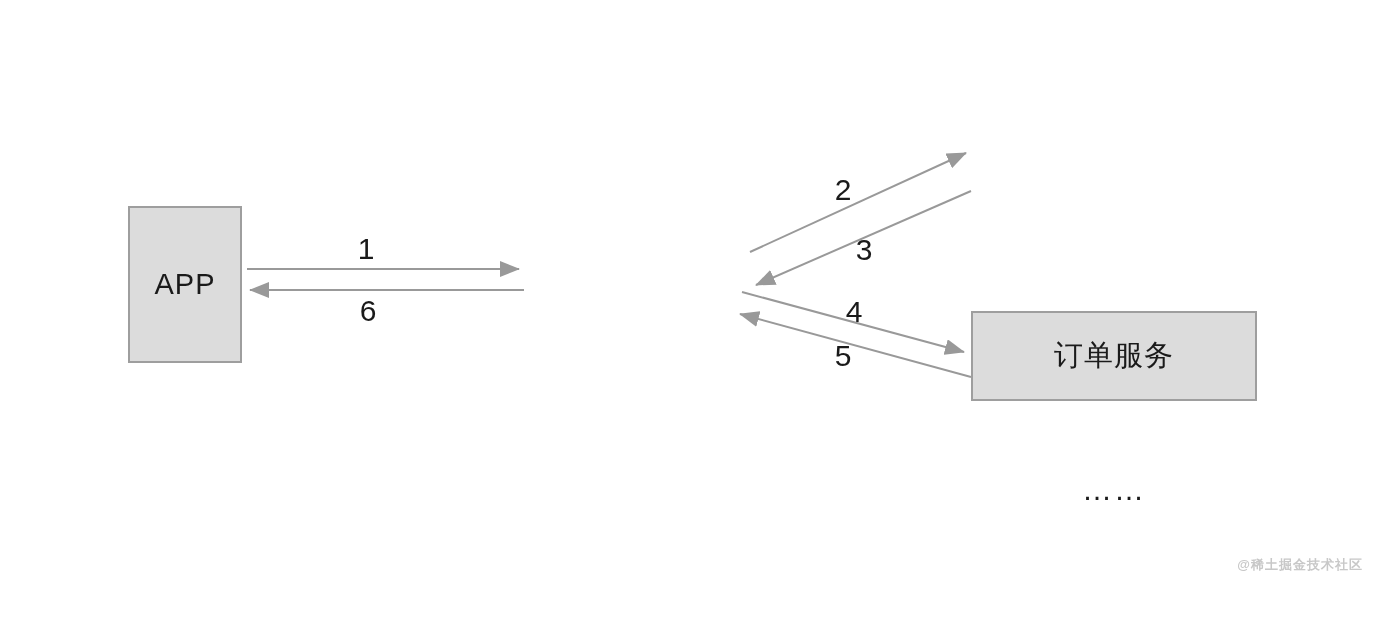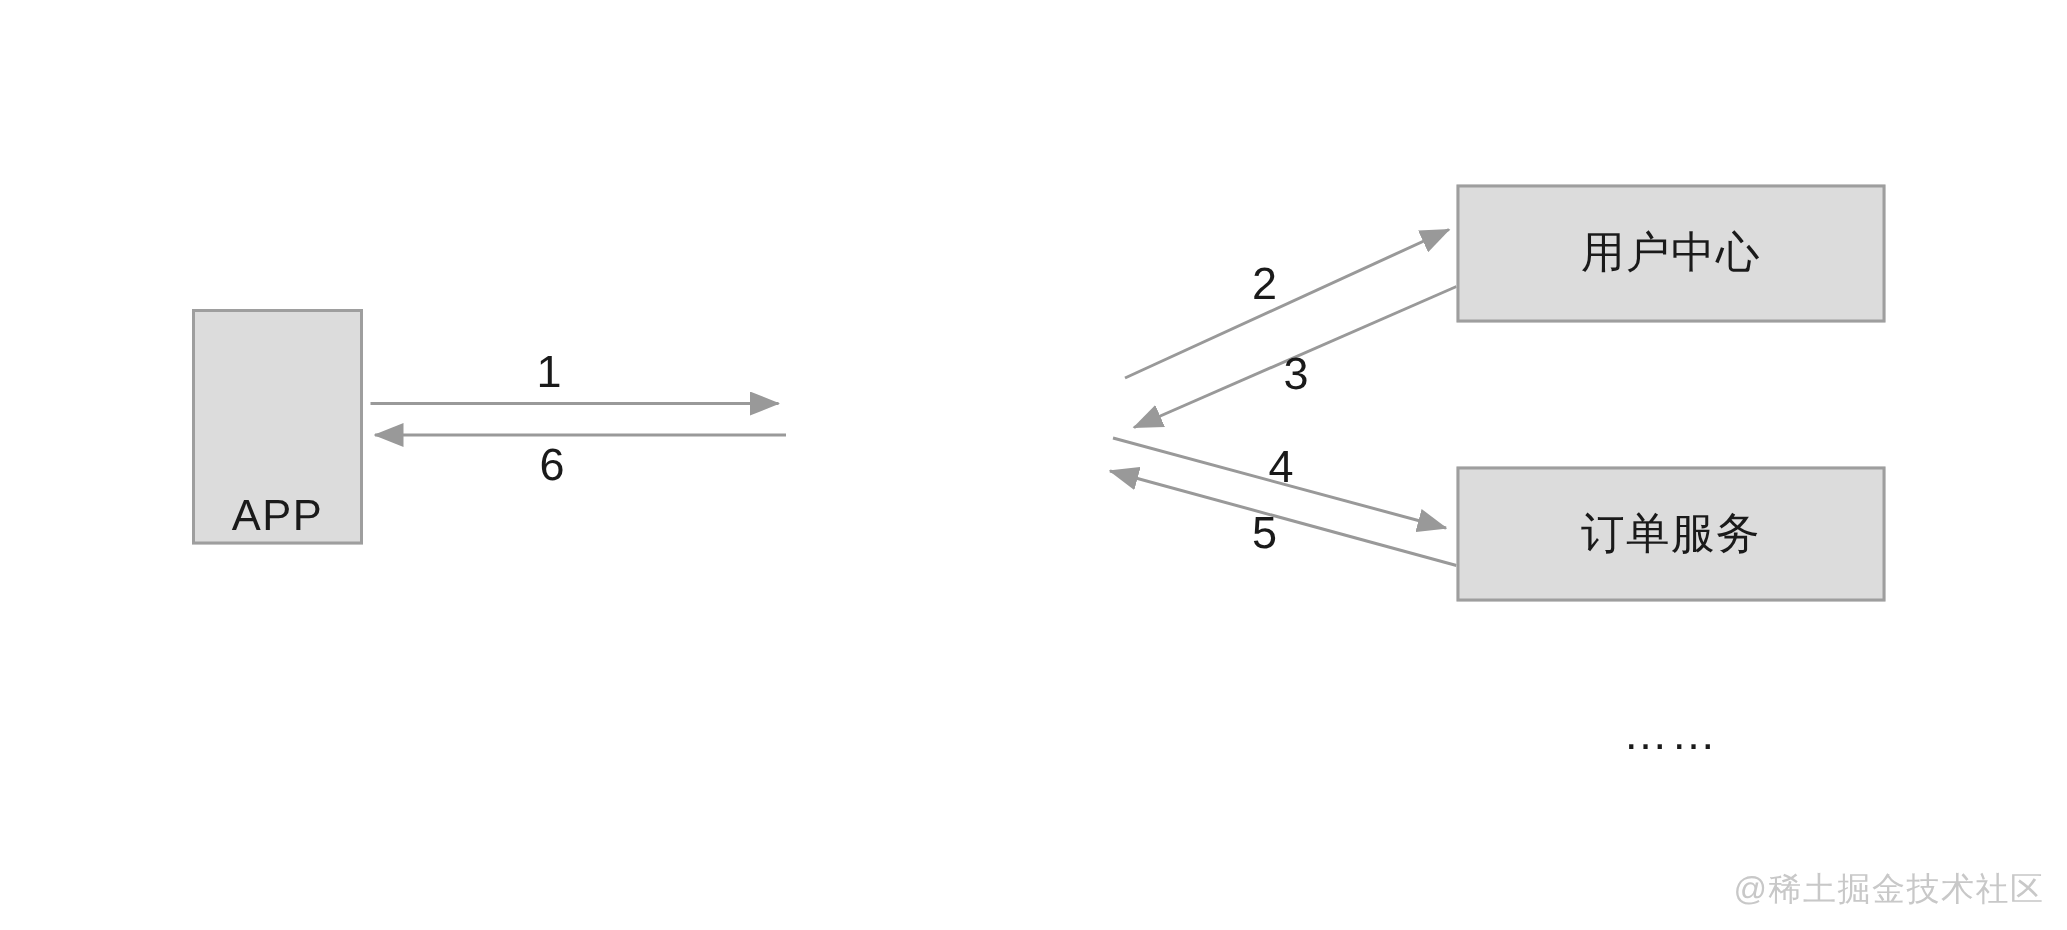--- a/index.html
+++ b/index.html
@@ -37,21 +37,21 @@
     display: flex;
     align-items: center;
     justify-content: center;
     font-size: 29px;
     color: var(--text, #1a1a1a);
     letter-spacing: 1px;
   }
   .node.ellipse {
     border-radius: 50%;
   }
-  .node-app           { left: 128px; top: 206px; width: 114px; height: 157px; align-items: flex-end; }
+  .node-app           { left: 128px; top: 206px; width: 114px; height: 157px; }
   .node-gateway       { left: 522px; top: 216px; width: 226px; height: 106px; }
   .node-user-center   { left: 971px; top: 123px; width: 286px; height: 92px; }
   .node-order-service { left: 971px; top: 311px; width: 286px; height: 90px; }
   .edge-label {
     position: absolute;
     transform: translate(-50%, -50%);
     font-size: 30px;
     color: var(--text, #1a1a1a);
     line-height: 1;
     white-space: nowrap;
@@ -68,25 +68,26 @@
     top: 490px;
     transform: translate(-50%, -50%);
     font-size: 30px;
     color: var(--text, #1a1a1a);
     letter-spacing: 2px;
     white-space: nowrap;
   }
   .watermark {
     position: absolute;
     right: 15px;
-    top: 578px;
-    font-size: 22px;
+    top: 556px;
+    font-size: 13px;
     color: var(--watermark, #c8c8c8);
     letter-spacing: 1px;
     white-space: nowrap;
+    font-weight: bold;
   }
 </style>
 </head>
 <body>
 
 <div class="stage">
 
   <svg class="edges-layer" width="1378" height="620" viewBox="0 0 1378 620" xmlns="http://www.w3.org/2000/svg">
     <defs>
       <marker id="arrow" markerUnits="userSpaceOnUse" markerWidth="20" markerHeight="16" refX="19" refY="8" orient="auto">
@@ -99,23 +100,20 @@
     <line class="edge-line" x1="742" y1="292" x2="964" y2="352" marker-end="url(#arrow)"></line>
     <line class="edge-line" x1="971" y1="377" x2="740" y2="314" marker-end="url(#arrow)"></line>
     <line class="edge-line" x1="524" y1="290" x2="250" y2="290" marker-end="url(#arrow)"></line>
   </svg>
 
   <div class="node node-app">
     <span>APP</span>
   </div>
 
 
-  <div class="node node-user-center">
-    <span>用户中心</span>
-  </div>
 
   <div class="node node-order-service">
     <span>订单服务</span>
   </div>
 
   <div class="edge-label lbl-1">1</div>
   <div class="edge-label lbl-2">2</div>
   <div class="edge-label lbl-3">3</div>
   <div class="edge-label lbl-4">4</div>
   <div class="edge-label lbl-5">5</div>

